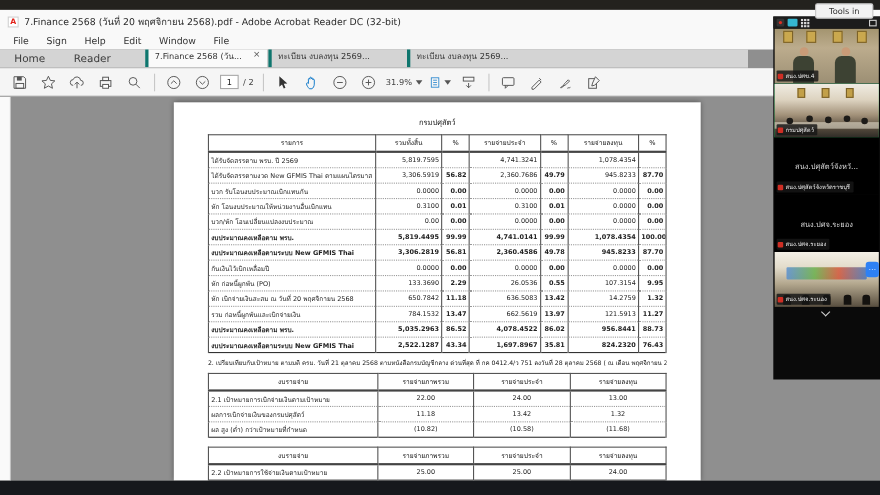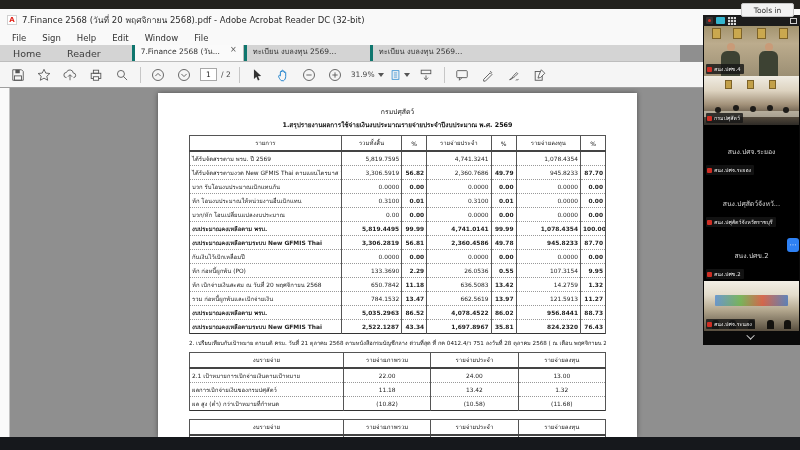--- a/index.html
+++ b/index.html
@@ -233,21 +233,20 @@
           <rect x="2.5" y="4" width="8" height="10" fill="none" stroke="#555"></rect>
           <path d="M9.5 2l4 4-4.8 4.8-3 .8.8-3z" fill="#f5f5f5" stroke="#555"></path>
         </svg>
       </span>
   </div>
 
   <div id="docarea">
     <div id="left-rail"></div>
     <div id="pdf-page">
       <div class="doc-center" id="doc-org">กรมปศุสัตว์</div>
-      <div class="doc-center" id="doc-title1">1.สรุปรายงานผลการใช้จ่ายเงินงบประมาณรายจ่ายประจำปีงบประมาณ พ.ศ. 2569</div>
 
       <table class="doc-table t1">
         <colgroup>
             <col style="width:36.5%">
             <col style="width:14.5%">
             <col style="width:6%">
             <col style="width:15.5%">
             <col style="width:6%">
             <col style="width:15.5%">
             <col style="width:6%">
@@ -502,42 +501,35 @@
           <span class="head" style="left:66%;bottom:14px"></span>
           <span class="head" style="left:83%;bottom:12px"></span>
       </div>
       <div class="chip">
           <span class="chip-icon"></span>
           <span class="chip-text">กรมปศุสัตว์</span>
         </div>
     </div>
 
     <div class="tile" style="height:52px">
+      <div class="center-name">สนง.ปศุสัตว์จังหวั...</div>
+      <div class="chip">
+          <span class="chip-icon"></span>
+          <span class="chip-text">สนง.ปศุสัตว์จังหวัดราชบุรี</span>
+        </div>
+    </div>
+
+    <div class="tile" style="height:52px">
       <div class="center-name">สนง.ปศจ.ระยอง</div>
       <div class="chip">
           <span class="chip-icon"></span>
           <span class="chip-text">สนง.ปศจ.ระยอง</span>
         </div>
     </div>
 
-    <div class="tile" style="height:52px">
-      <div class="center-name">สนง.ปศุสัตว์จังหวั...</div>
-      <div class="chip">
-          <span class="chip-icon"></span>
-          <span class="chip-text">สนง.ปศุสัตว์จังหวัดราชบุรี</span>
-        </div>
-    </div>
-
-    <div class="tile" style="height:52px">
-      <div class="center-name">สนง.ปศข.2</div>
-      <div class="chip">
-          <span class="chip-icon"></span>
-          <span class="chip-text">สนง.ปศข.2</span>
-        </div>
-    </div>
 
     <div class="tile" style="height:50px">
       <div class="scene scene-classroom">
         <span class="banner"></span>
         <span class="fig" style="left:8%"></span>
           <span class="fig" style="left:26%"></span>
           <span class="fig" style="left:46%"></span>
           <span class="fig" style="left:66%"></span>
           <span class="fig" style="left:84%"></span>
       </div>

